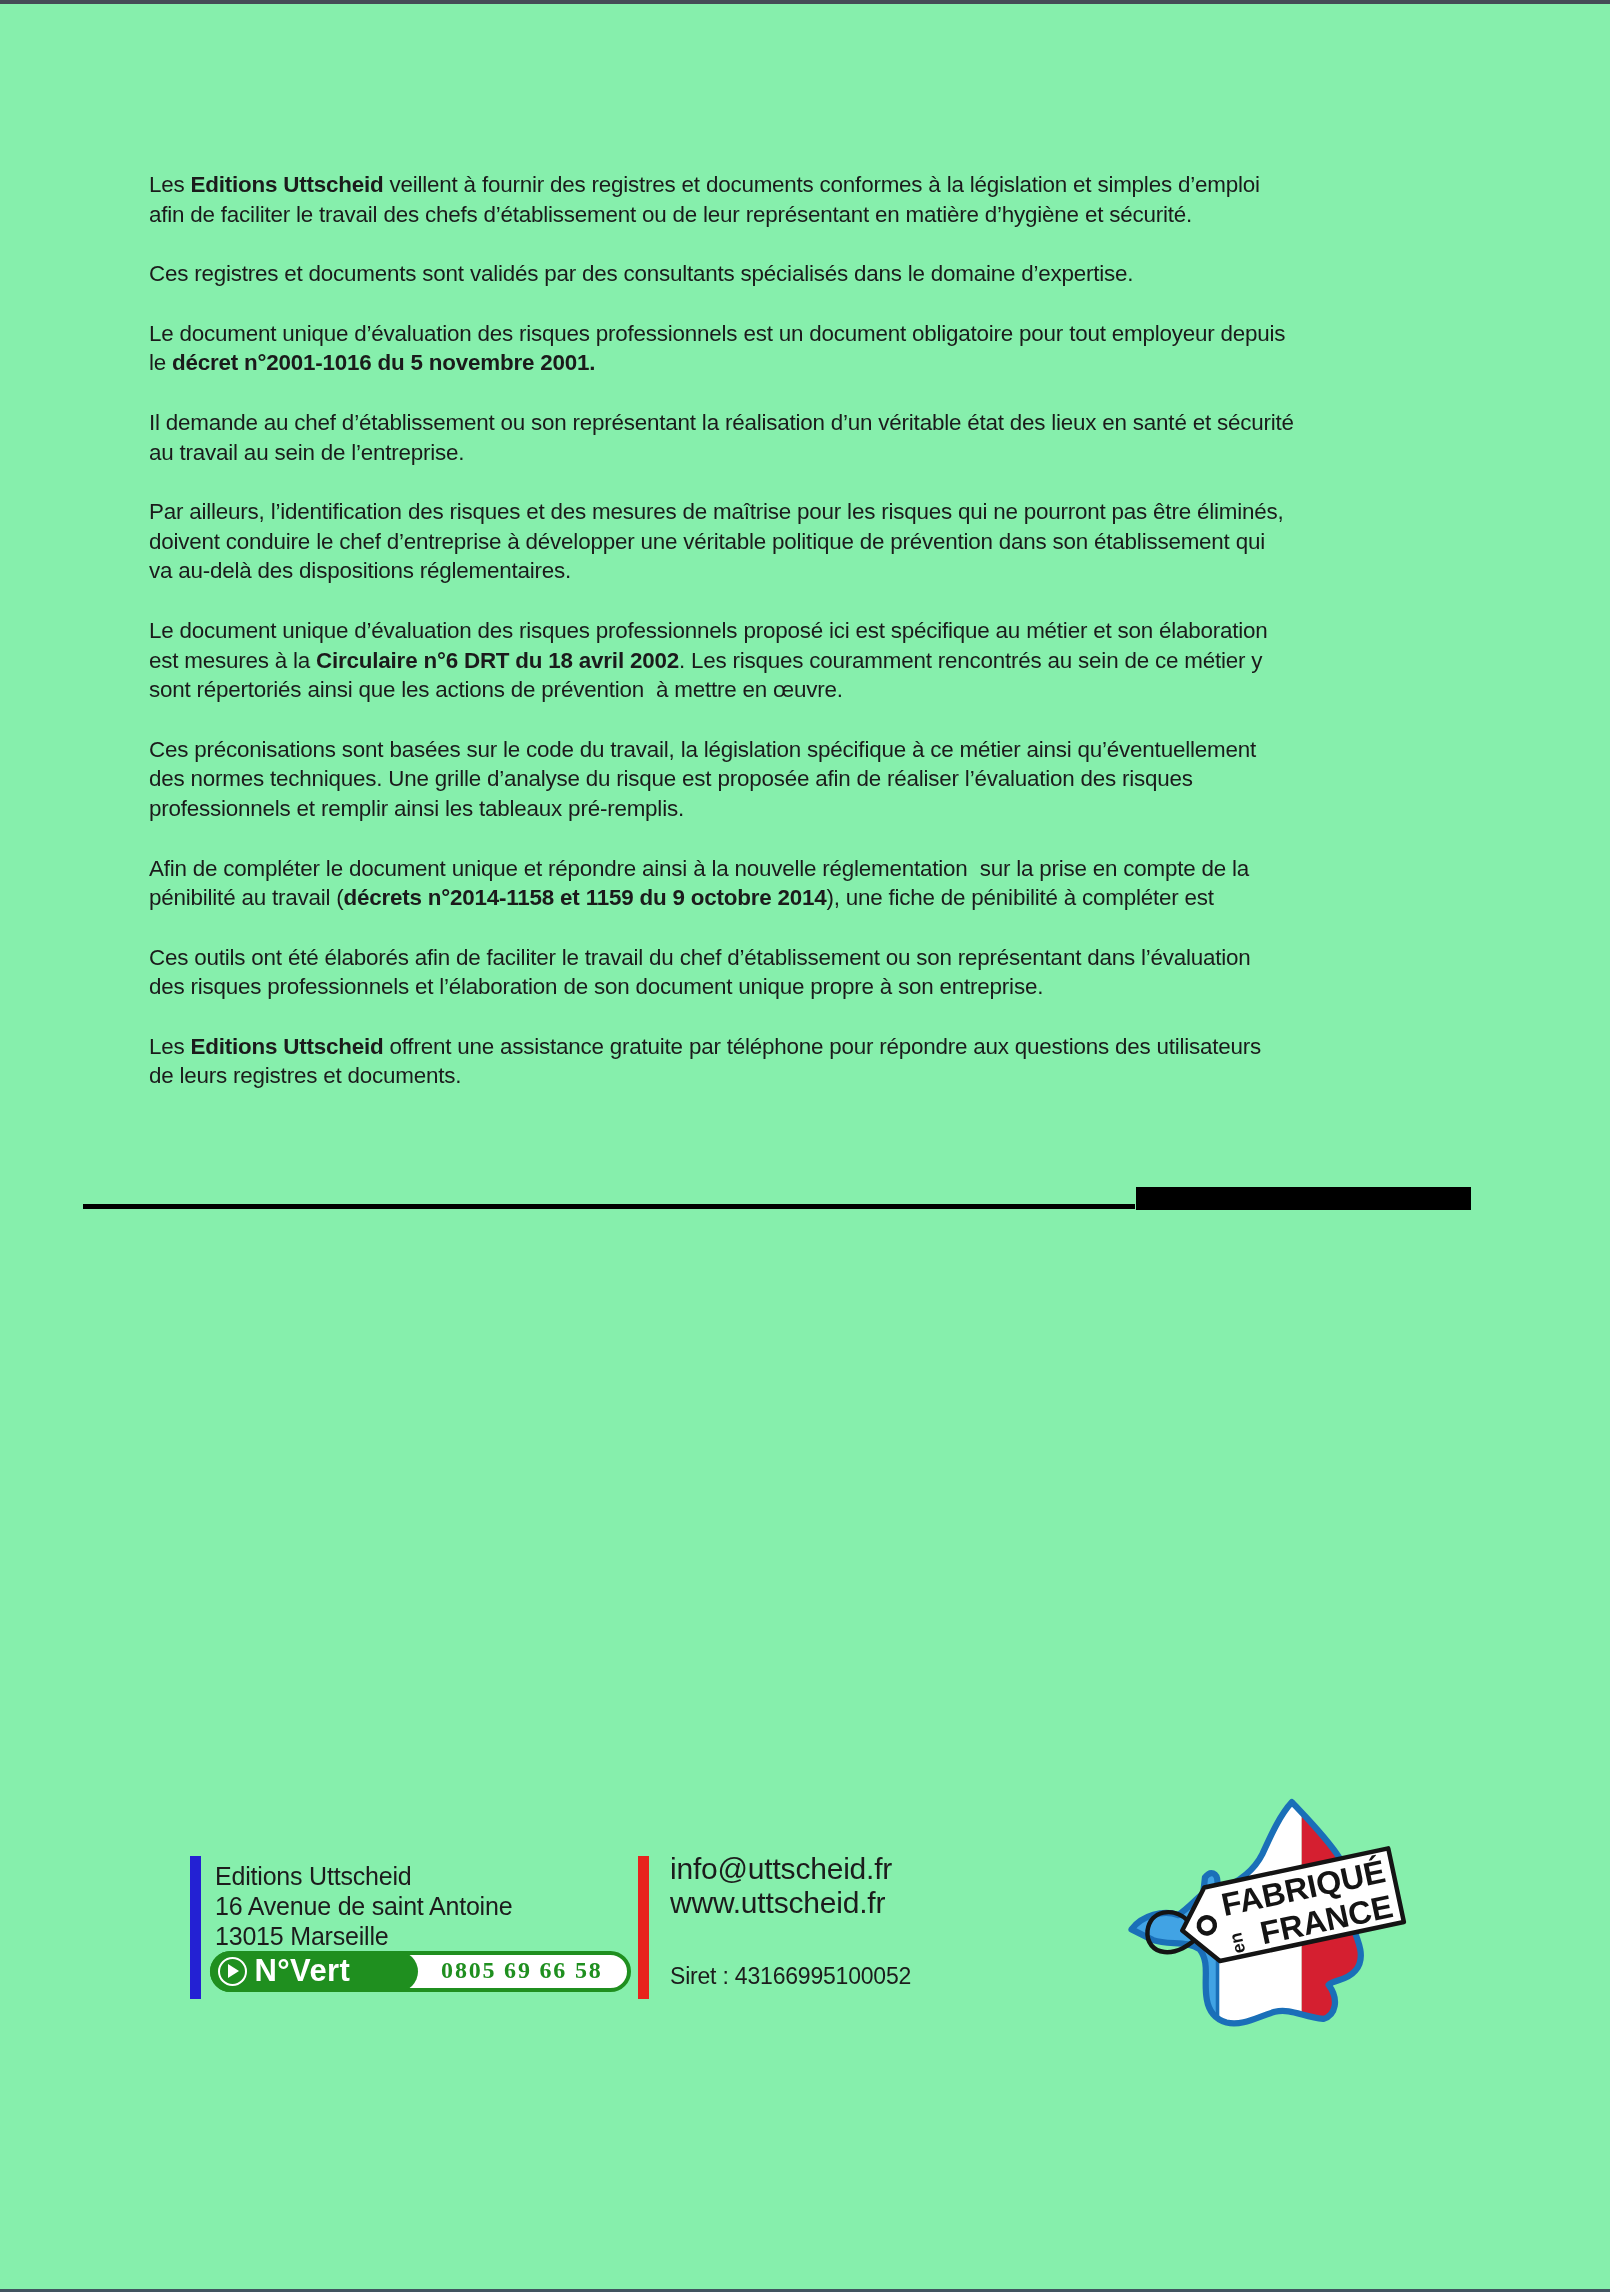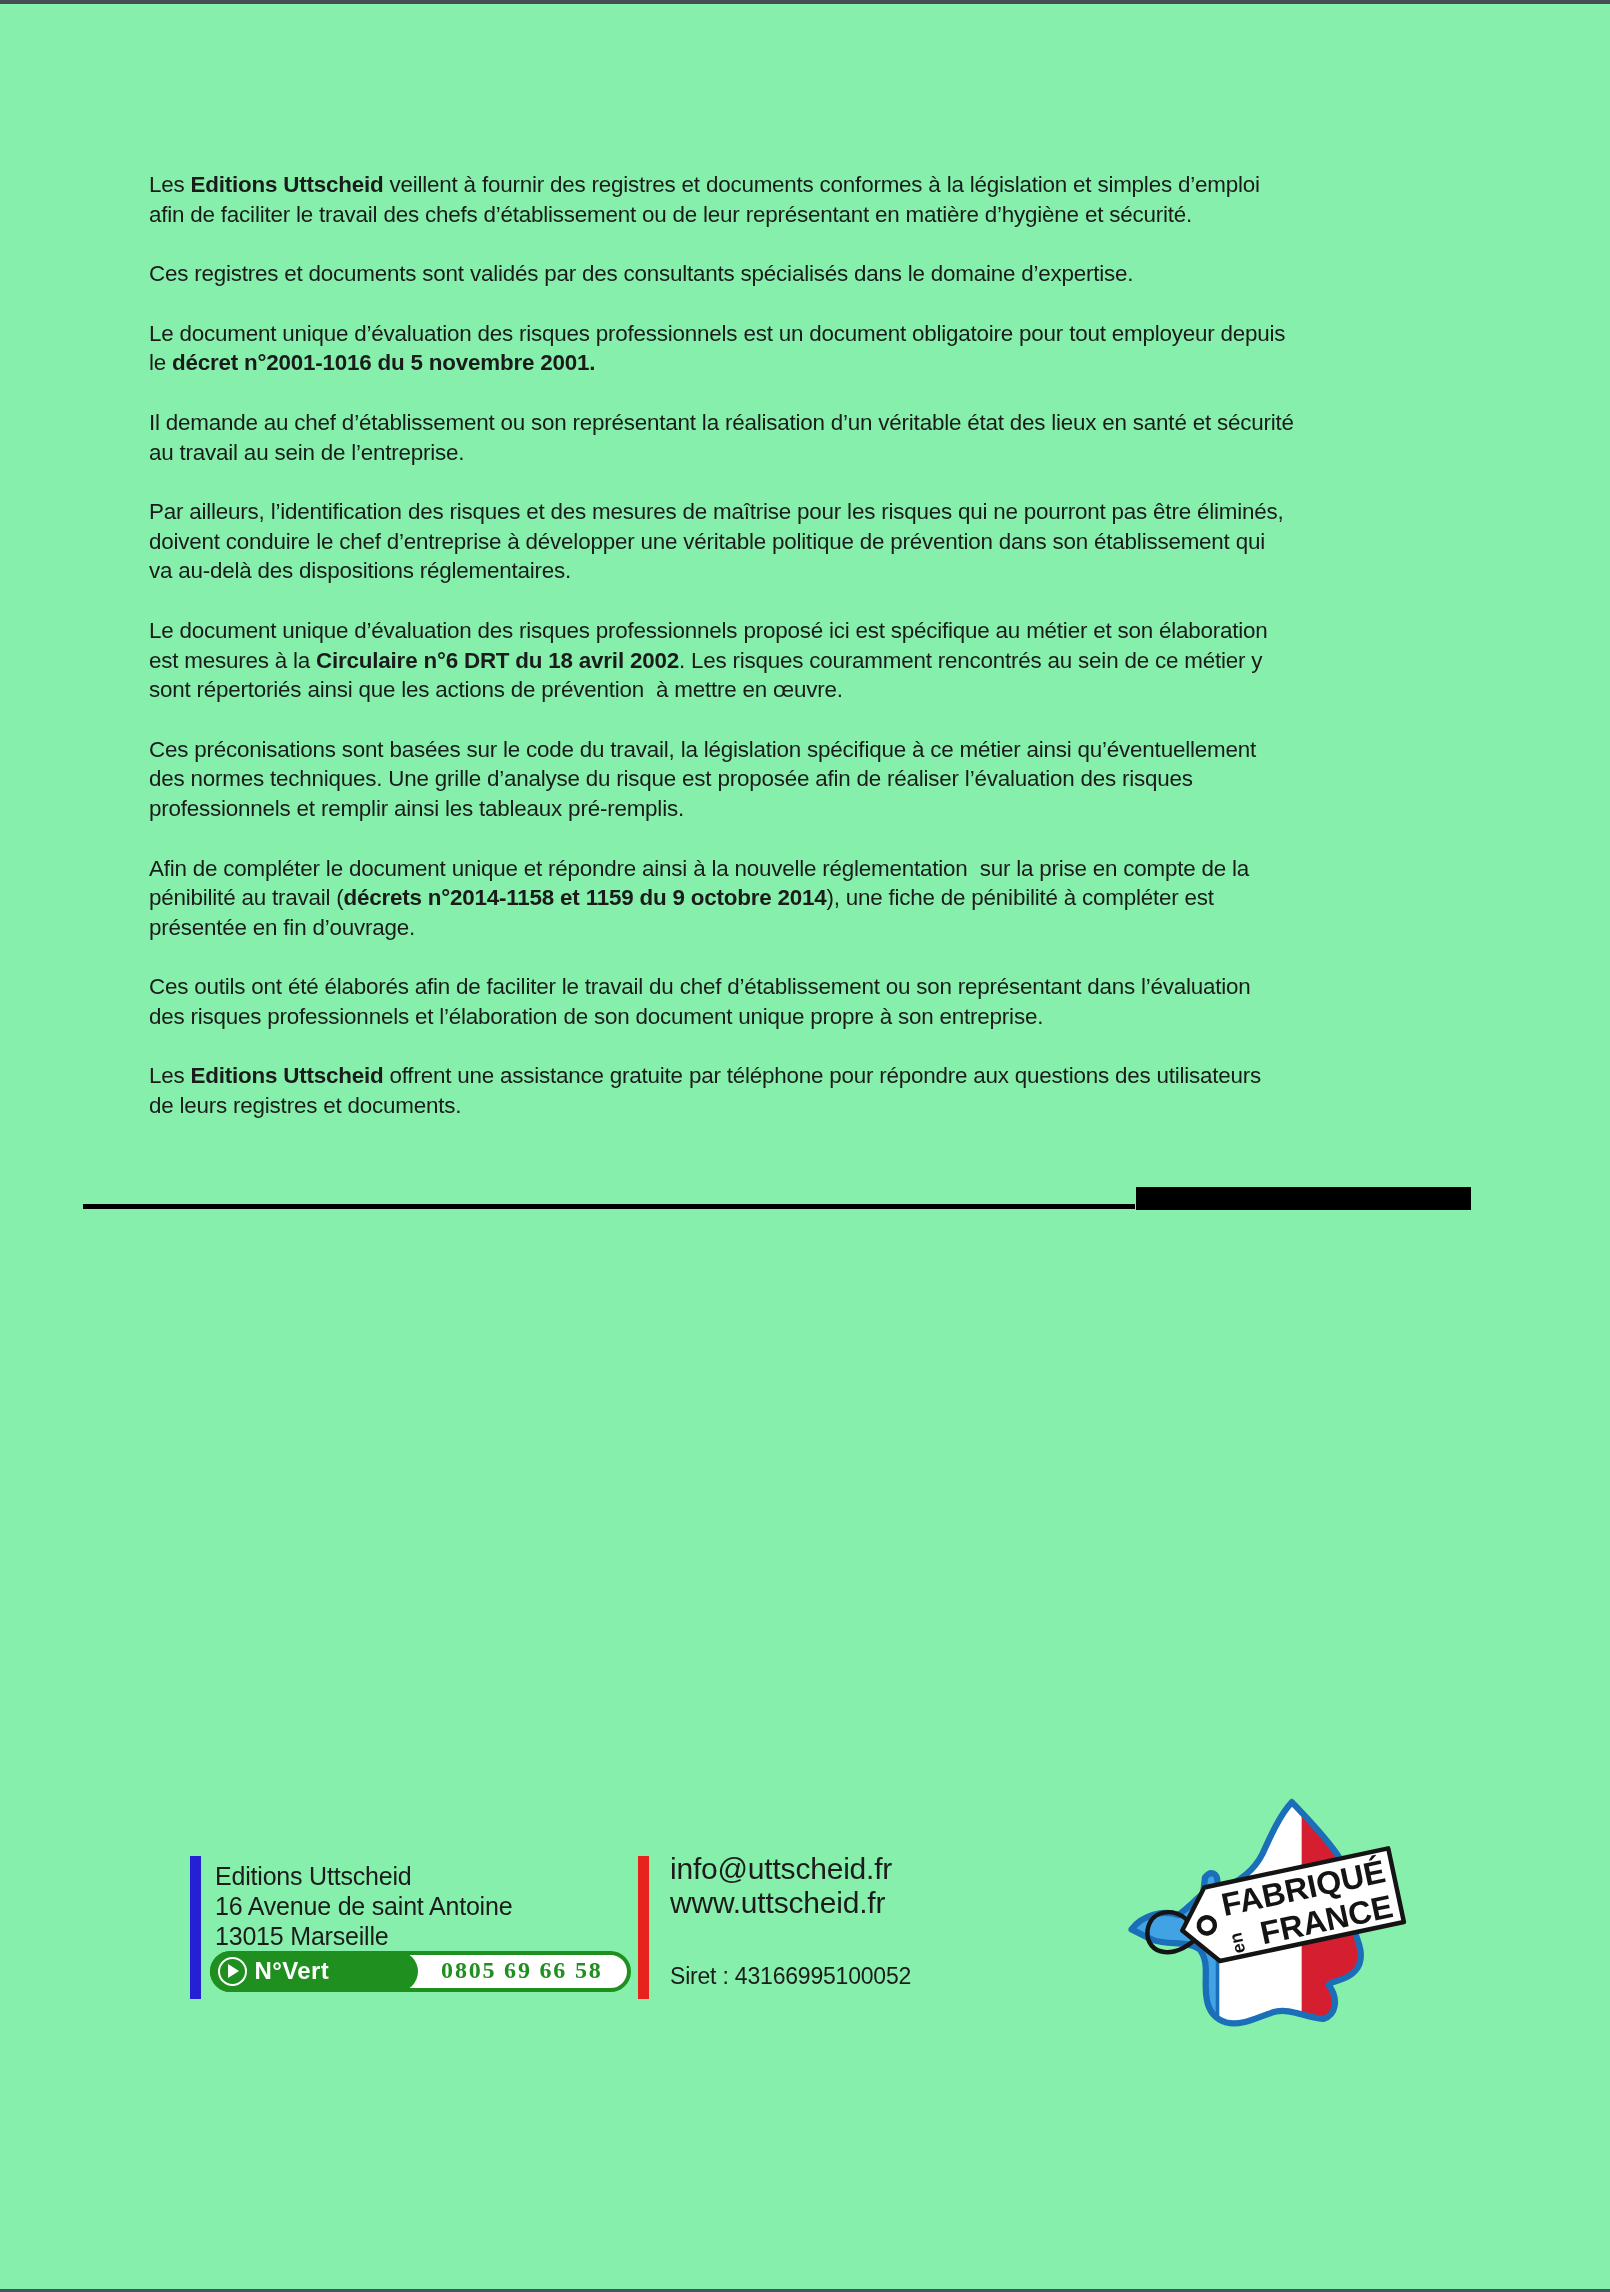--- a/index.html
+++ b/index.html
@@ -55,21 +55,21 @@
     margin-right:8px;flex:0 0 auto;
   }
   .nvert-tri{
     width:0;height:0;
     border-left:11.6px solid #fff;
     border-top:7.2px solid transparent;
     border-bottom:7.2px solid transparent;
     margin-left:2.7px;
   }
   .nvert-label{
-    color:#fff;font-weight:700;font-size:24px;letter-spacing:0.4px;
+    color:#fff;font-weight:700;font-size:31px;letter-spacing:0.4px;
     font-family:"Liberation Sans",sans-serif;
   }
   .nvert-number{
     position:absolute;left:208px;right:5.4px;top:-1.8px;bottom:0;
     display:flex;align-items:center;justify-content:center;
     font-family:"Liberation Serif",serif;font-weight:700;
     font-size:24px;letter-spacing:1.8px;color:#1f8f1f;white-space:pre;
   }
 
   .contact{
@@ -119,21 +119,20 @@
         <div class="line"><span>sont répertoriés ainsi que les actions de prévention  à mettre en œuvre.</span></div>
       </div>
       <div class="para">
         <div class="line"><span>Ces préconisations sont basées sur le code du travail, la législation spécifique à ce métier ainsi qu’éventuellement</span></div>
         <div class="line"><span>des normes techniques. Une grille d’analyse du risque est proposée afin de réaliser l’évaluation des risques</span></div>
         <div class="line"><span>professionnels et remplir ainsi les tableaux pré-remplis.</span></div>
       </div>
       <div class="para">
         <div class="line"><span>Afin de compléter le document unique et répondre ainsi à la nouvelle réglementation  sur la prise en compte de la</span></div>
         <div class="line"><span>pénibilité au travail (</span><b>décrets n°2014-1158 et 1159 du 9 octobre 2014</b><span>), une fiche de pénibilité à compléter est</span></div>
-        <div class="line"><span>présentée en fin d’ouvrage.</span></div>
       </div>
       <div class="para">
         <div class="line"><span>Ces outils ont été élaborés afin de faciliter le travail du chef d’établissement ou son représentant dans l’évaluation</span></div>
         <div class="line"><span>des risques professionnels et l’élaboration de son document unique propre à son entreprise.</span></div>
       </div>
       <div class="para">
         <div class="line"><span>Les </span><b>Editions Uttscheid</b><span> offrent une assistance gratuite par téléphone pour répondre aux questions des utilisateurs</span></div>
         <div class="line"><span>de leurs registres et documents.</span></div>
       </div>
     </div>

